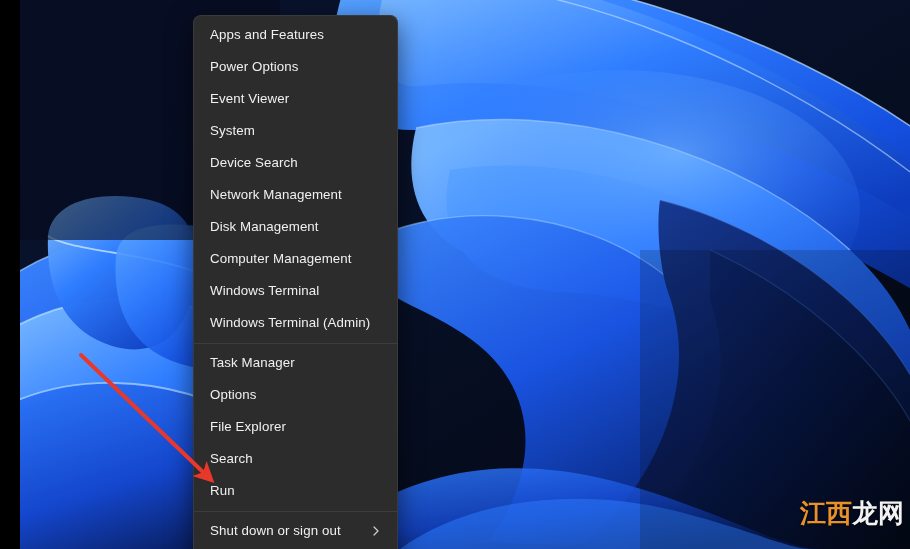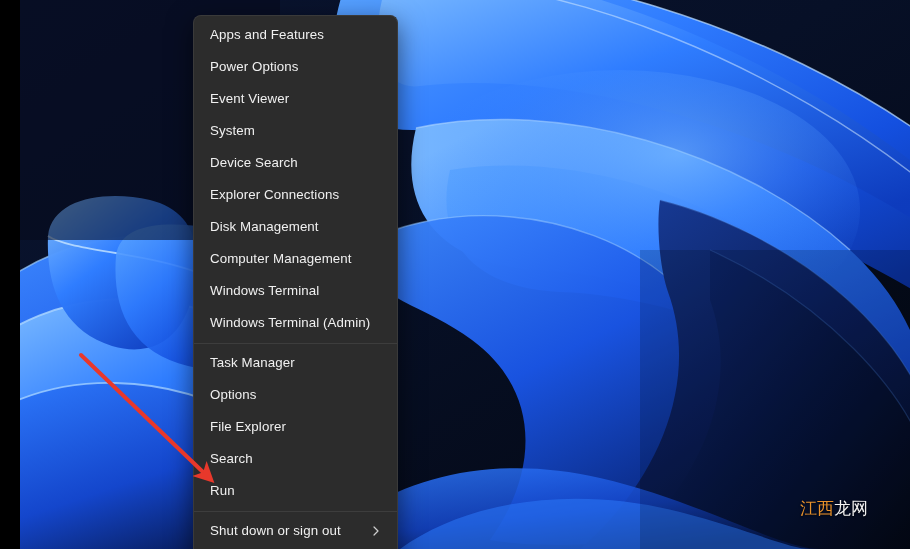--- a/index.html
+++ b/index.html
@@ -90,23 +90,23 @@
     left: 0; top: 0;
     width: 910px; height: 549px;
     pointer-events: none;
   }
 
   
   .watermark {
     position: absolute;
     left: 780px;
     top: 500px;
-    font-size: 17px;
+    font-size: 26px;
     font-family: "DejaVu Sans", sans-serif;
-    font-weight: 400;
+    font-weight: 700;
     letter-spacing: 0px;
     line-height: 1;
     white-space: nowrap;
     text-shadow: 0 1px 2px rgba(0,0,0,0.75);
   }
   .wm-a { color: #e8912b; }
   .wm-b { color: #f2f2f2; }
 </style>
 </head>
 <body>
@@ -245,21 +245,21 @@
       <div class="menu-item">
         <span class="label">Event Viewer</span>
       </div>
       <div class="menu-item">
         <span class="label">System</span>
       </div>
       <div class="menu-item">
         <span class="label">Device Search</span>
       </div>
       <div class="menu-item">
-        <span class="label">Explorer Connections</span>
+        <span class="label">Network Management</span>
       </div>
       <div class="menu-item">
         <span class="label">Disk Management</span>
       </div>
       <div class="menu-item">
         <span class="label">Computer Management</span>
       </div>
       <div class="menu-item">
         <span class="label">Windows Terminal</span>
       </div>

